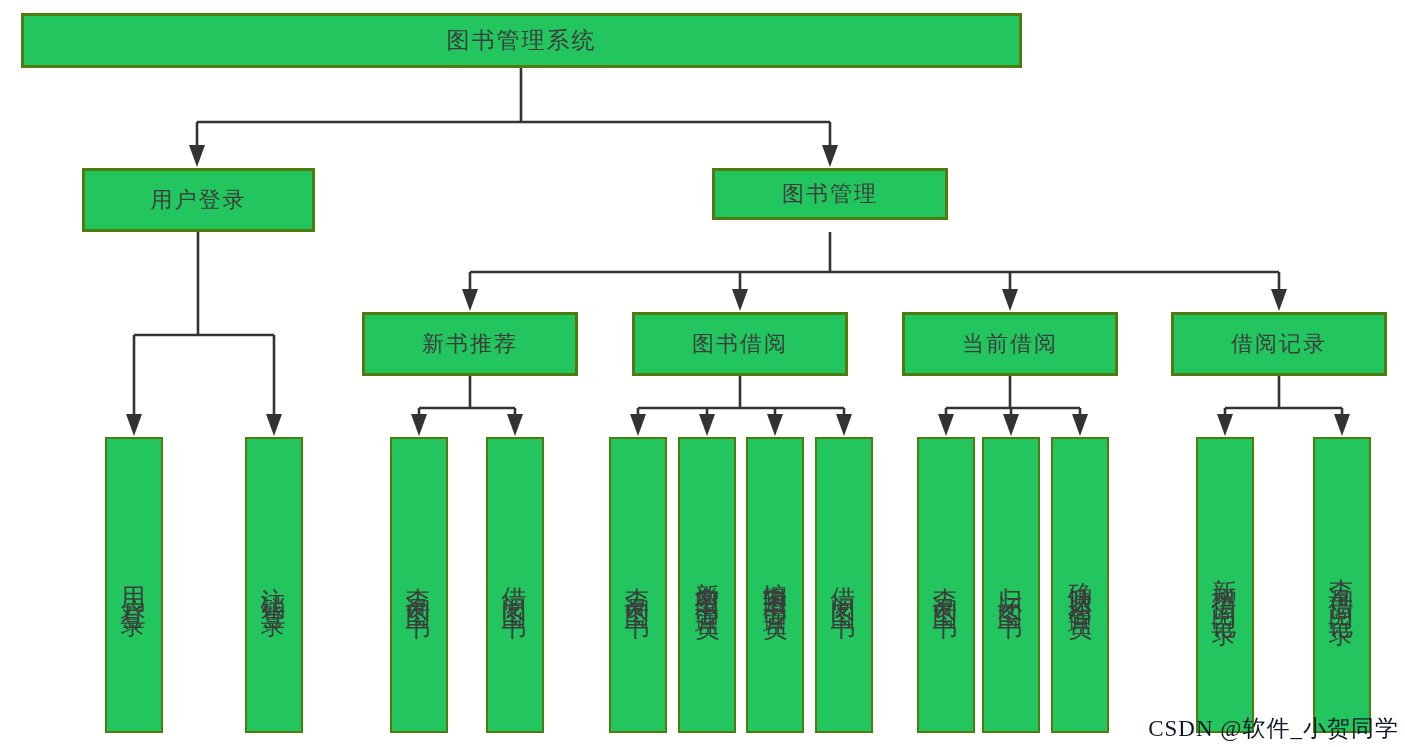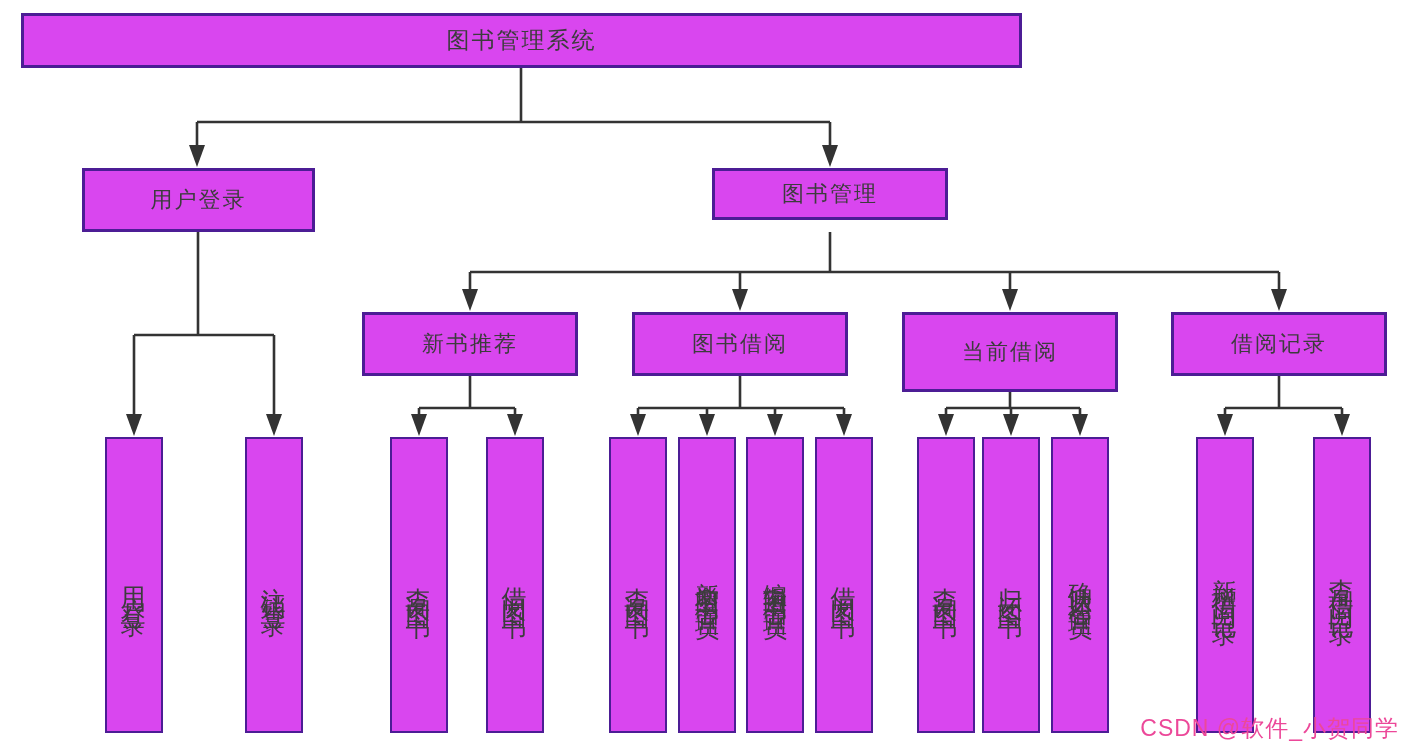--- a/index.html
+++ b/index.html
@@ -8,22 +8,22 @@
     position: relative;
     width: 1405px;
     height: 747px;
     background: #ffffff;
     overflow: hidden;
   }
   #wires { position: absolute; left: 0; top: 0; z-index: 1; }
   .node {
     position: absolute;
     box-sizing: border-box;
-    background: #d946ef;
-    border: 3px solid #4c1d95;
+    background: #22c55e;
+    border: 3px solid #4d7c0f;
     color: #3c3c3c;
     display: flex;
     align-items: center;
     justify-content: center;
     z-index: 2;
   }
   .hnode { font-size: 22px; letter-spacing: 2px; }
   .root-node { font-size: 23px; }
   .vnode {
     writing-mode: vertical-rl;
@@ -33,24 +33,25 @@
     width: 58px;
     top: 437px;
     height: 296px;
   }
   .vnode.long { letter-spacing: 5px; font-size: 24px; }
   #watermark {
     position: absolute;
     right: 6px;
     bottom: 3px;
     font-size: 23px;
-    color: #ec4899;
+    color: #0f172a;
     letter-spacing: 1px;
     z-index: 3;
     white-space: nowrap;
+    font-family: Liberation Serif, serif;
   }
 </style>
 </head>
 <body>
 
 <div id="canvas">
 
   <svg id="wires" width="1405" height="747" viewBox="0 0 1405 747">
     <g stroke="#333333" stroke-width="2.6" fill="none">
 
@@ -120,21 +121,21 @@
     </g>
   </svg>
 
   <div class="node hnode root-node" style="left:21px; top:13px; width:1001px; height:55px;">图书管理系统</div>
 
   <div class="node hnode" style="left:82px; top:168px; width:233px; height:64px;">用户登录</div>
   <div class="node hnode" style="left:712px; top:168px; width:236px; height:52px;">图书管理</div>
 
   <div class="node hnode" style="left:362px; top:312px; width:216px; height:64px;">新书推荐</div>
   <div class="node hnode" style="left:632px; top:312px; width:216px; height:64px;">图书借阅</div>
-  <div class="node hnode" style="left:902px; top:312px; width:216px; height:80px;">当前借阅</div>
+  <div class="node hnode" style="left:902px; top:312px; width:216px; height:64px;">当前借阅</div>
   <div class="node hnode" style="left:1171px; top:312px; width:216px; height:64px;">借阅记录</div>
 
   <div class="node vnode" style="left:105px;">用户登录</div>
   <div class="node vnode" style="left:245px;">注销登录</div>
 
   <div class="node vnode" style="left:390px;">查询图书</div>
   <div class="node vnode" style="left:486px;">借阅图书</div>
 
   <div class="node vnode" style="left:609px;">查询图书</div>
   <div class="node vnode long" style="left:678px;">新增图书（管理员）</div>

